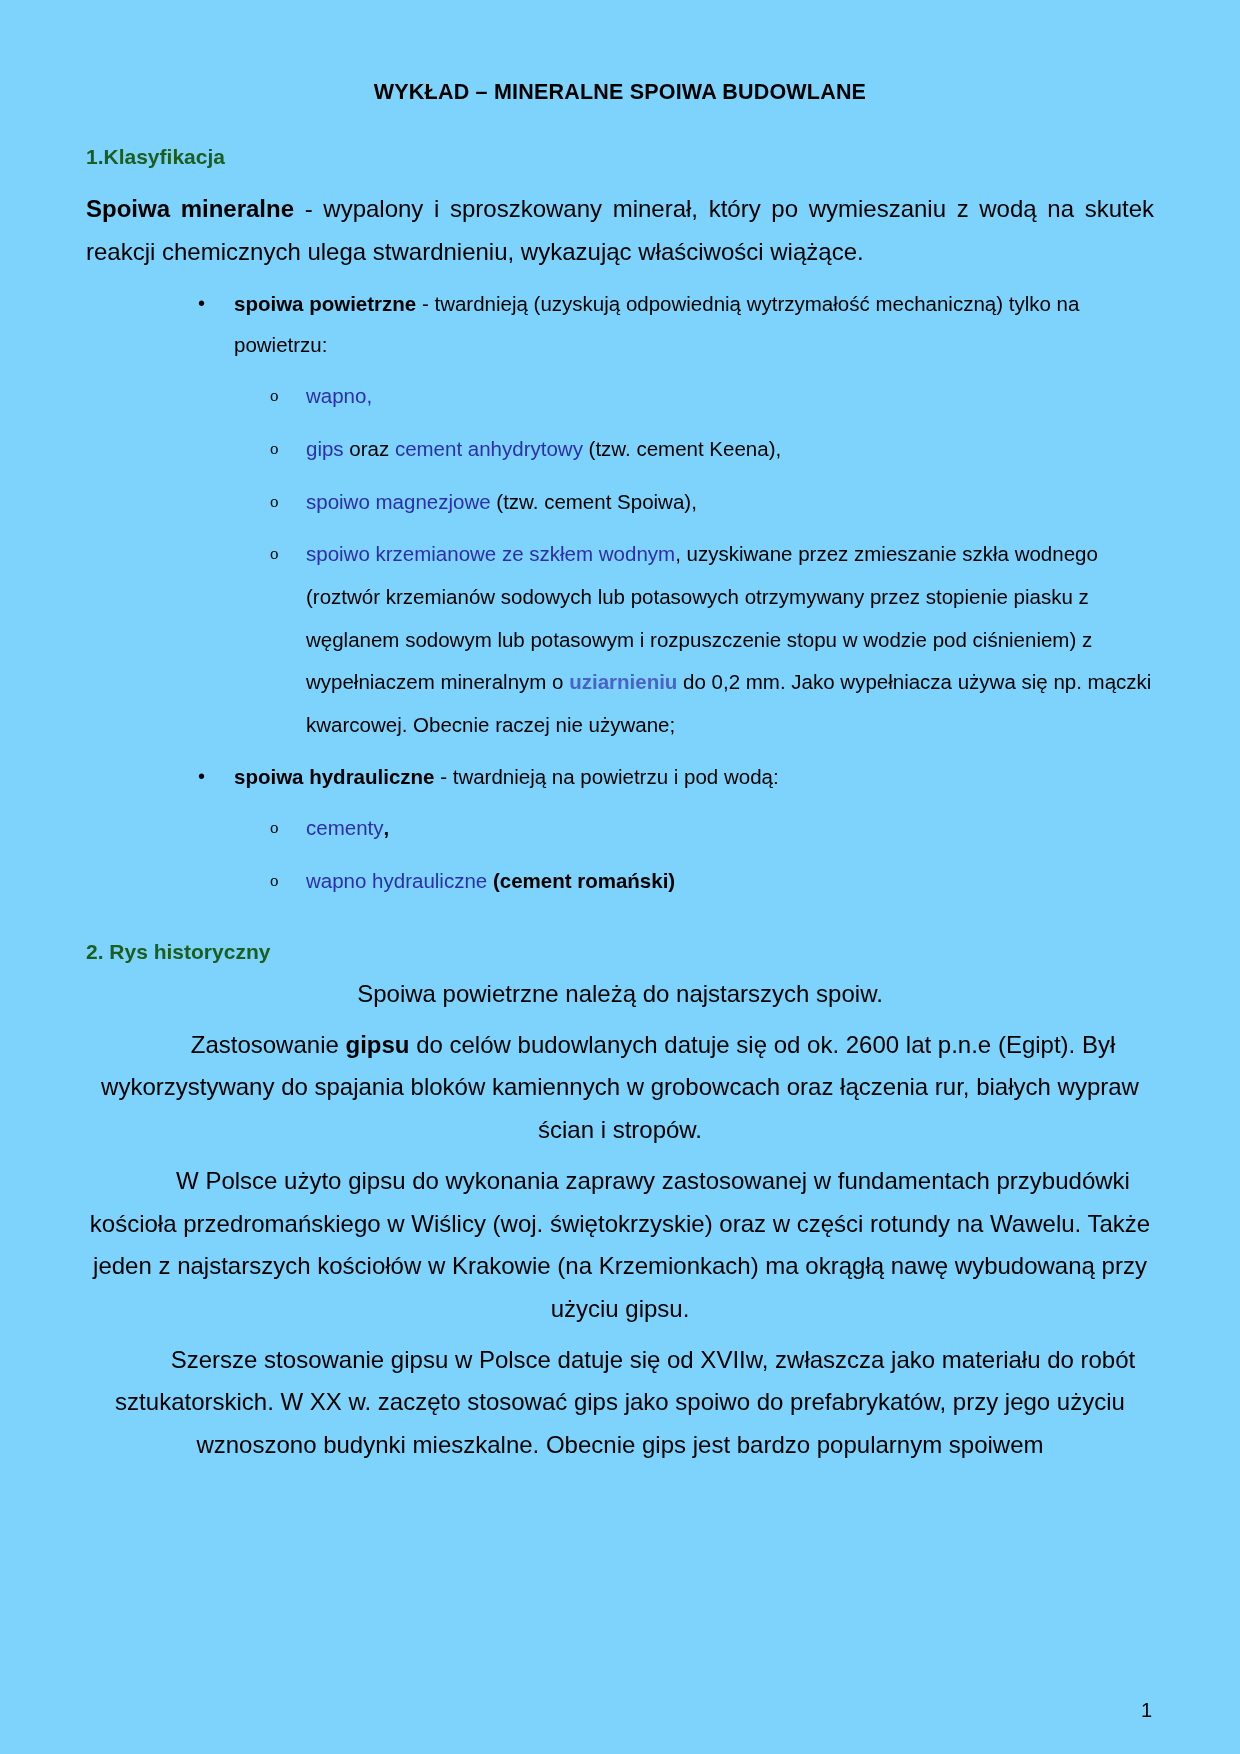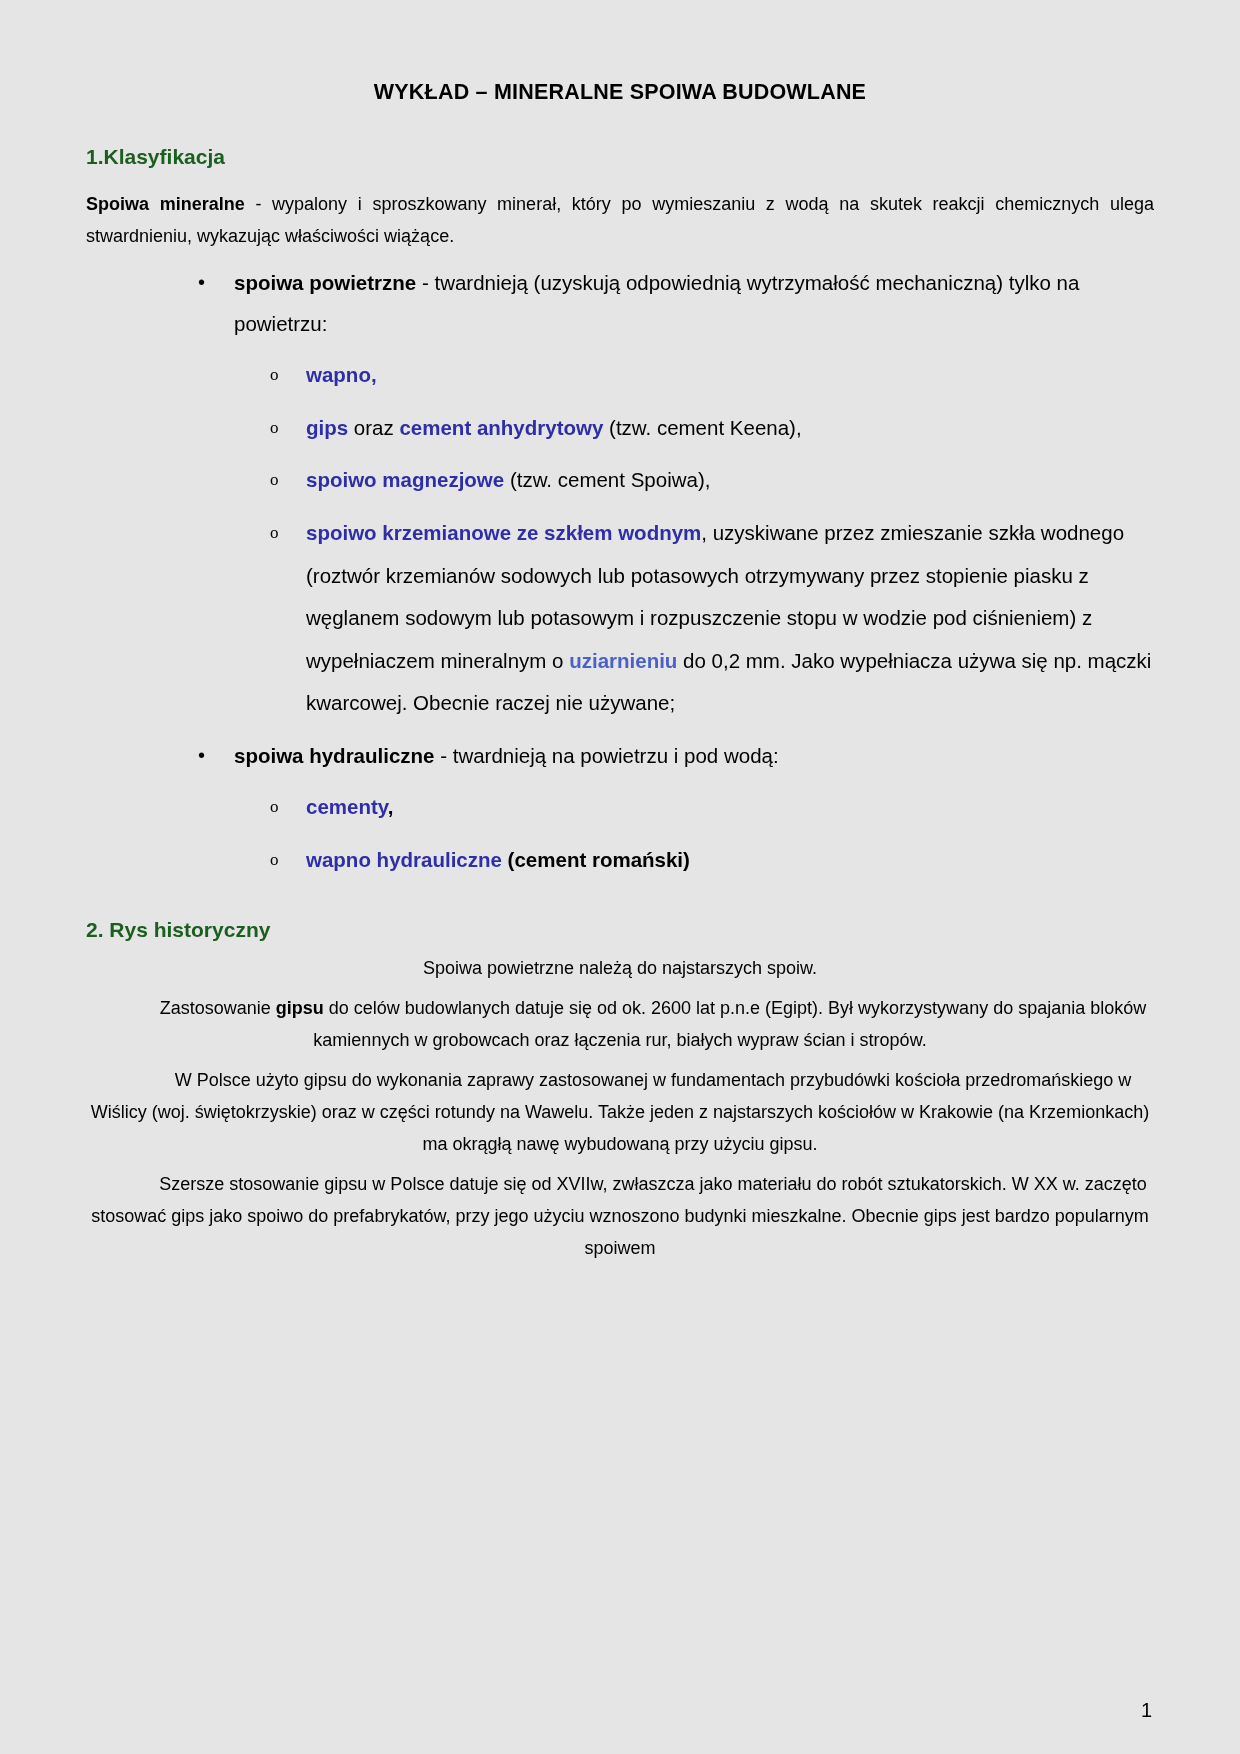--- a/index.html
+++ b/index.html
@@ -10,21 +10,21 @@
   }
   body {
     font-family: "Liberation Sans", sans-serif;
     color: #000000;
   }
   .page {
     position: relative;
     width: 1240px;
     height: 1754px;
     margin: 0 auto;
-    background: #e5e5e5;
+    background: #7dd3fc;
     box-sizing: border-box;
     padding: 62px 86px 40px 86px;
     overflow: hidden;
   }
 
   
   .doc-title {
     text-align: center;
     font-size: 21.5px;
     font-weight: bold;
@@ -38,42 +38,42 @@
     font-weight: bold;
     font-size: 21px;
     margin: 38px 0 0 0;
     line-height: 1.25;
   }
   .heading.h-2 {
     margin-top: 36px;
   }
 
   p.body {
-    font-size: 18px;
+    font-size: 24px;
     line-height: 1.78;
     margin: 18px 0 0 0;
     text-align: left;
   }
   p.body.just {
     text-align: justify;
     text-justify: inter-word;
   }
   p.body.tight {
     margin-top: 8px;
     text-align: center;
   }
   .indent {
     text-indent: 66px;
   }
 
   b, .b { font-weight: bold; }
 
   .blue {
     color: #2e2ea8;
-    font-weight: bold;
+    font-weight: normal;
   }
   .link-blue {
     color: #4a62c8;
     font-weight: bold;
   }
 
   
   ul.lvl1 {
     list-style: none;
     margin: 8px 0 0 0;

